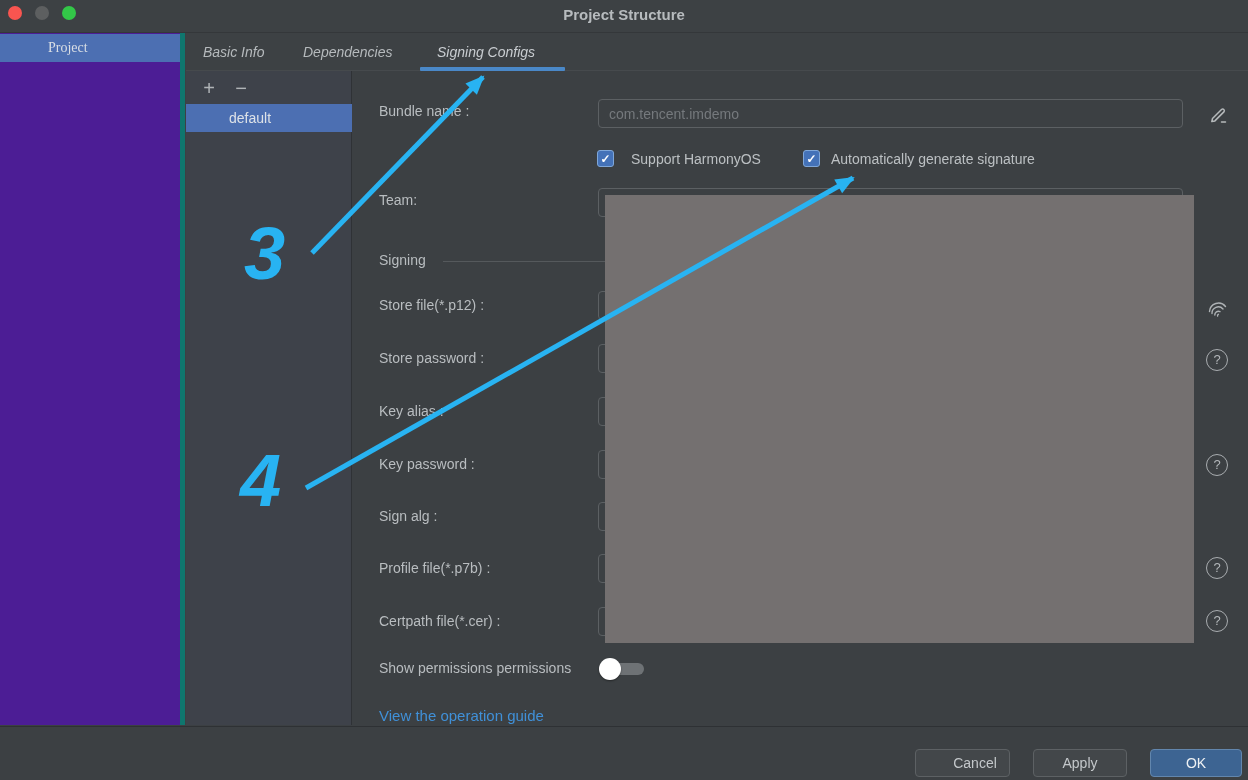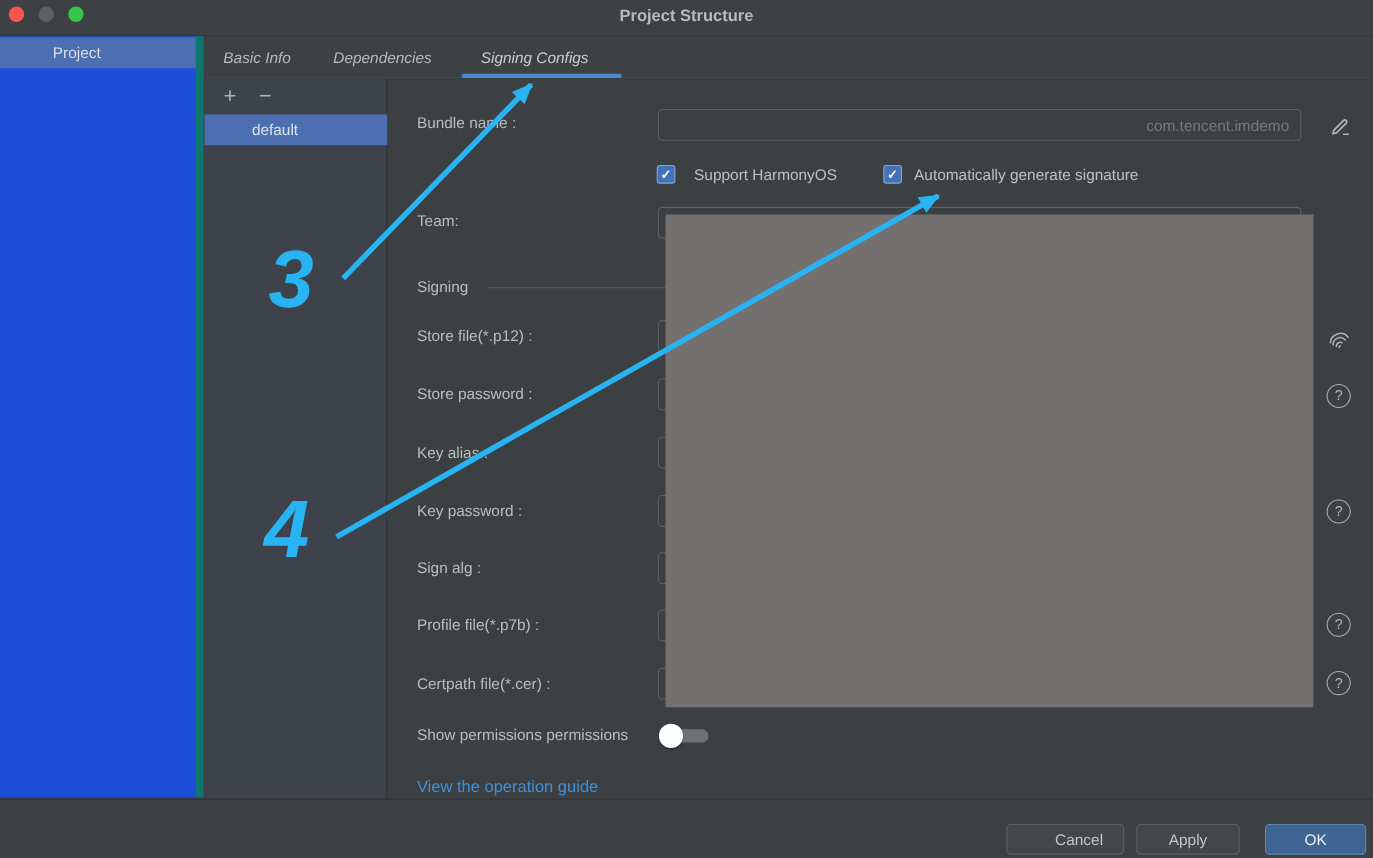--- a/index.html
+++ b/index.html
@@ -13,21 +13,21 @@
   .titlebar { position:absolute; left:0; top:0; width:1248px; height:33px;
     background:#3d4144; border-bottom:1px solid #34373a;padding-left:16px; }
   .light { position:absolute; top:6px; width:14px; height:14px; border-radius:50%; }
   .light.close { left:8px;  background:#f95550; }
   .light.min   { left:35px; background:#5d5f60; }
   .light.zoom  { left:62px; background:#33c748; }
   .win-title { position:absolute; left:0; top:6px; width:100%; text-align:center;
     font-size:15px; font-weight:bold; color:#b7bbbe; }
   
   .sidebar { position:absolute; left:0; top:33px; width:185px; height:692px;
-    background:#1d4ed8; border-right:7px solid #0f766e; }
+    background:#4c1d95; border-right:5px solid #0f766e;font-family:Liberation Serif, serif; }
   .side-item { height:28px; line-height:28px; padding-left:48px; color:#b6babd; cursor:default; }
   .side-item.selected { background:#4c6fb2; color:#d9dee4; margin-top:1px; }
   
   .tabbar { position:absolute; left:186px; top:33px; width:1062px; height:38px;
     background:#3d4144; border-bottom:1px solid rgba(255,255,255,.05);font-style:italic; }
   .tab { position:absolute; top:11px; color:#b6babd; }
   .tab.selected { color:#cace d2; color:#c9cdd1; }
   .tab-underline { position:absolute; left:234px; top:34px; width:145px; height:4px;
     background:#4a88c8; border-radius:1px; }
   
@@ -38,21 +38,21 @@
   .tool-btn.add { left:10px; } .tool-btn.remove { left:42px; }
   .config-row { position:absolute; left:0; top:33px; width:166px; height:28px;
     line-height:28px; padding-left:43px; background:#4c6fb2; color:#dde2e8; }
   
   .content { position:absolute; left:353px; top:71px; width:895px; height:654px;
     background:#3c4043; overflow:hidden; }
   .flabel { position:absolute; left:26px; color:#b9bdc0; white-space:nowrap; }
   .tinput { position:absolute; left:245px; width:585px; height:29px;
     background:transparent; border:1px solid #5c6063; border-radius:4px;
     color:#c3c7ca; font-size:14px; padding:0 10px; outline:none;
-    font-family:"Liberation Sans", sans-serif;text-align:right; }
+    font-family:"Liberation Sans", sans-serif; }
   .tinput::placeholder { color:#75797d; opacity:1; }
   .cbox { position:absolute; width:17px; height:17px; border-radius:3px;
     background:#4472b8; border:1px solid #7fa7d9; color:#fff; font-size:12px;
     font-weight:bold; text-align:center; line-height:16px; }
   .cblabel { position:absolute; color:#bcc0c3; }
   .section-line { position:absolute; height:1px; background:#55595c; }
   .icon-cell { position:absolute; left:852px; width:24px; height:24px; }
   .help-circle { position:absolute; left:853px; width:22px; height:22px;
     border:1.5px solid #a9adb0; border-radius:50%; color:#b3b7ba;
     font-size:13px; text-align:center; line-height:19px; }
@@ -65,21 +65,21 @@
     color:#4090d8; cursor:pointer; }
   
   .overlay { position:absolute; left:605px; top:195px; width:589px; height:448px;
     background:#747070; z-index:6; }
   
   .footer { position:absolute; left:0; top:726px; width:1248px; height:54px;
     background:#3c4043; border-top:1px solid #2e3134; }
   .btn { position:absolute; top:22px; height:28px; border-radius:4px;
     background:#43474a; border:1px solid #5d6164; color:#c3c7ca;
     font-size:14px; text-align:center; line-height:26px; cursor:default; }
-  .btn.cancel { left:915px; width:107px;padding-left:25px; }
+  .btn.cancel { left:915px; width:95px;padding-left:25px; }
   .btn.apply  { left:1033px; width:94px; }
   .btn.ok { left:1150px; width:92px; background:#3d6492; border:1px solid #6286ad; color:#eef1f3; }
   
   .anno-svg { position:absolute; left:0; top:0; width:1248px; height:780px;
     z-index:10; pointer-events:none; }
   .anno-num { position:absolute; z-index:10; color:#28b3f2; font-size:74px;
     font-weight:bold; font-style:italic; line-height:1; pointer-events:none; }
   .anno-num.n3 { left:244px; top:217px; }
   .anno-num.n4 { left:240px; top:444px; }
   svg.small-icon { display:block; }

